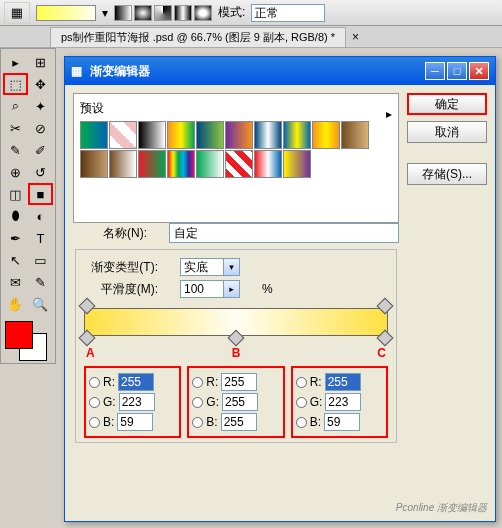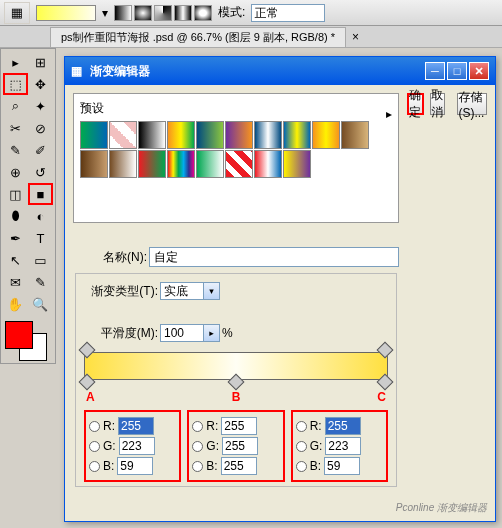--- a/index.html
+++ b/index.html
@@ -19,28 +19,28 @@
 .fgbg{position:relative;width:50px;height:42px;margin-top:4px}
 .fg{position:absolute;width:28px;height:28px;background:#f00;border:1px solid #000;left:2px;top:2px}
 .bg{position:absolute;width:28px;height:28px;background:#fff;border:1px solid #000;left:16px;top:14px}
 .dialog{position:absolute;left:64px;top:56px;width:432px;height:466px;background:#ece9d8;border:1px solid #0054e3;box-shadow:2px 2px 6px rgba(0,0,0,.3)}
 .titlebar{height:28px;background:linear-gradient(#2a80e0,#0054e3);color:#fff;display:flex;align-items:center;padding:0 6px;font-weight:bold}
 .titlebar .spacer{flex:1}
 .winbtn{width:20px;height:18px;background:linear-gradient(#6fa8f5,#2a6fd4);border:1px solid #fff;margin-left:2px;color:#fff;font-size:11px;display:flex;align-items:center;justify-content:center;cursor:pointer}
 .winbtn.close{background:linear-gradient(#f08080,#d03020)}
 .dbody{padding:8px;display:flex;gap:8px}
 .left{flex:1}
-.right{width:80px;display:flex;flex-direction:row;gap:6px}
+.right{width:80px;display:flex;flex-direction:column;gap:6px}
 .btn{height:22px;border:1px solid #888;background:linear-gradient(#fff,#e0e0e0);cursor:pointer;display:flex;align-items:center;justify-content:center}
 .btn.primary{border:2px solid #f00}
 .preset-box{border:1px solid #999;background:#fff;padding:6px;height:130px}
 .preset-label{margin-bottom:4px}
 .swatches{display:flex;flex-wrap:wrap;gap:1px}
 .sw{width:28px;height:28px;border:1px solid #888}
-.row{display:flex;align-items:center;gap:2px;margin:24px 0 4px 4px}
+.row{display:flex;align-items:center;gap:22px;margin:0 0 4px 4px}
 .row label{width:70px;text-align:right}
 .txtin{border:1px solid #7b9ebd;background:#fff;height:20px;padding:0 4px}
 .section{border:1px solid #bbb;margin:6px 2px 2px 2px;padding:8px 8px 4px 8px;background:#ece9d8}
 .grad-bar-wrap{position:relative;margin:10px 0 6px 0}
 .grad-bar{height:28px;border:1px solid #666;background:linear-gradient(90deg,#ffe040 0%,#fffef4 50%,#ffe040 100%)}
 .stop-top,.stop-bot{position:absolute;width:12px;height:12px;background:#ccc;border:1px solid #555;transform:translateX(-50%) rotate(45deg)}
 .stop-top{top:-8px}
 .stop-bot{bottom:-8px}
 .marks{display:flex;justify-content:space-between;padding:0 2px;margin-top:10px;font-size:20px;font-weight:bold;font-family:"Times New Roman",serif}
 .marks span{color:#f00}

